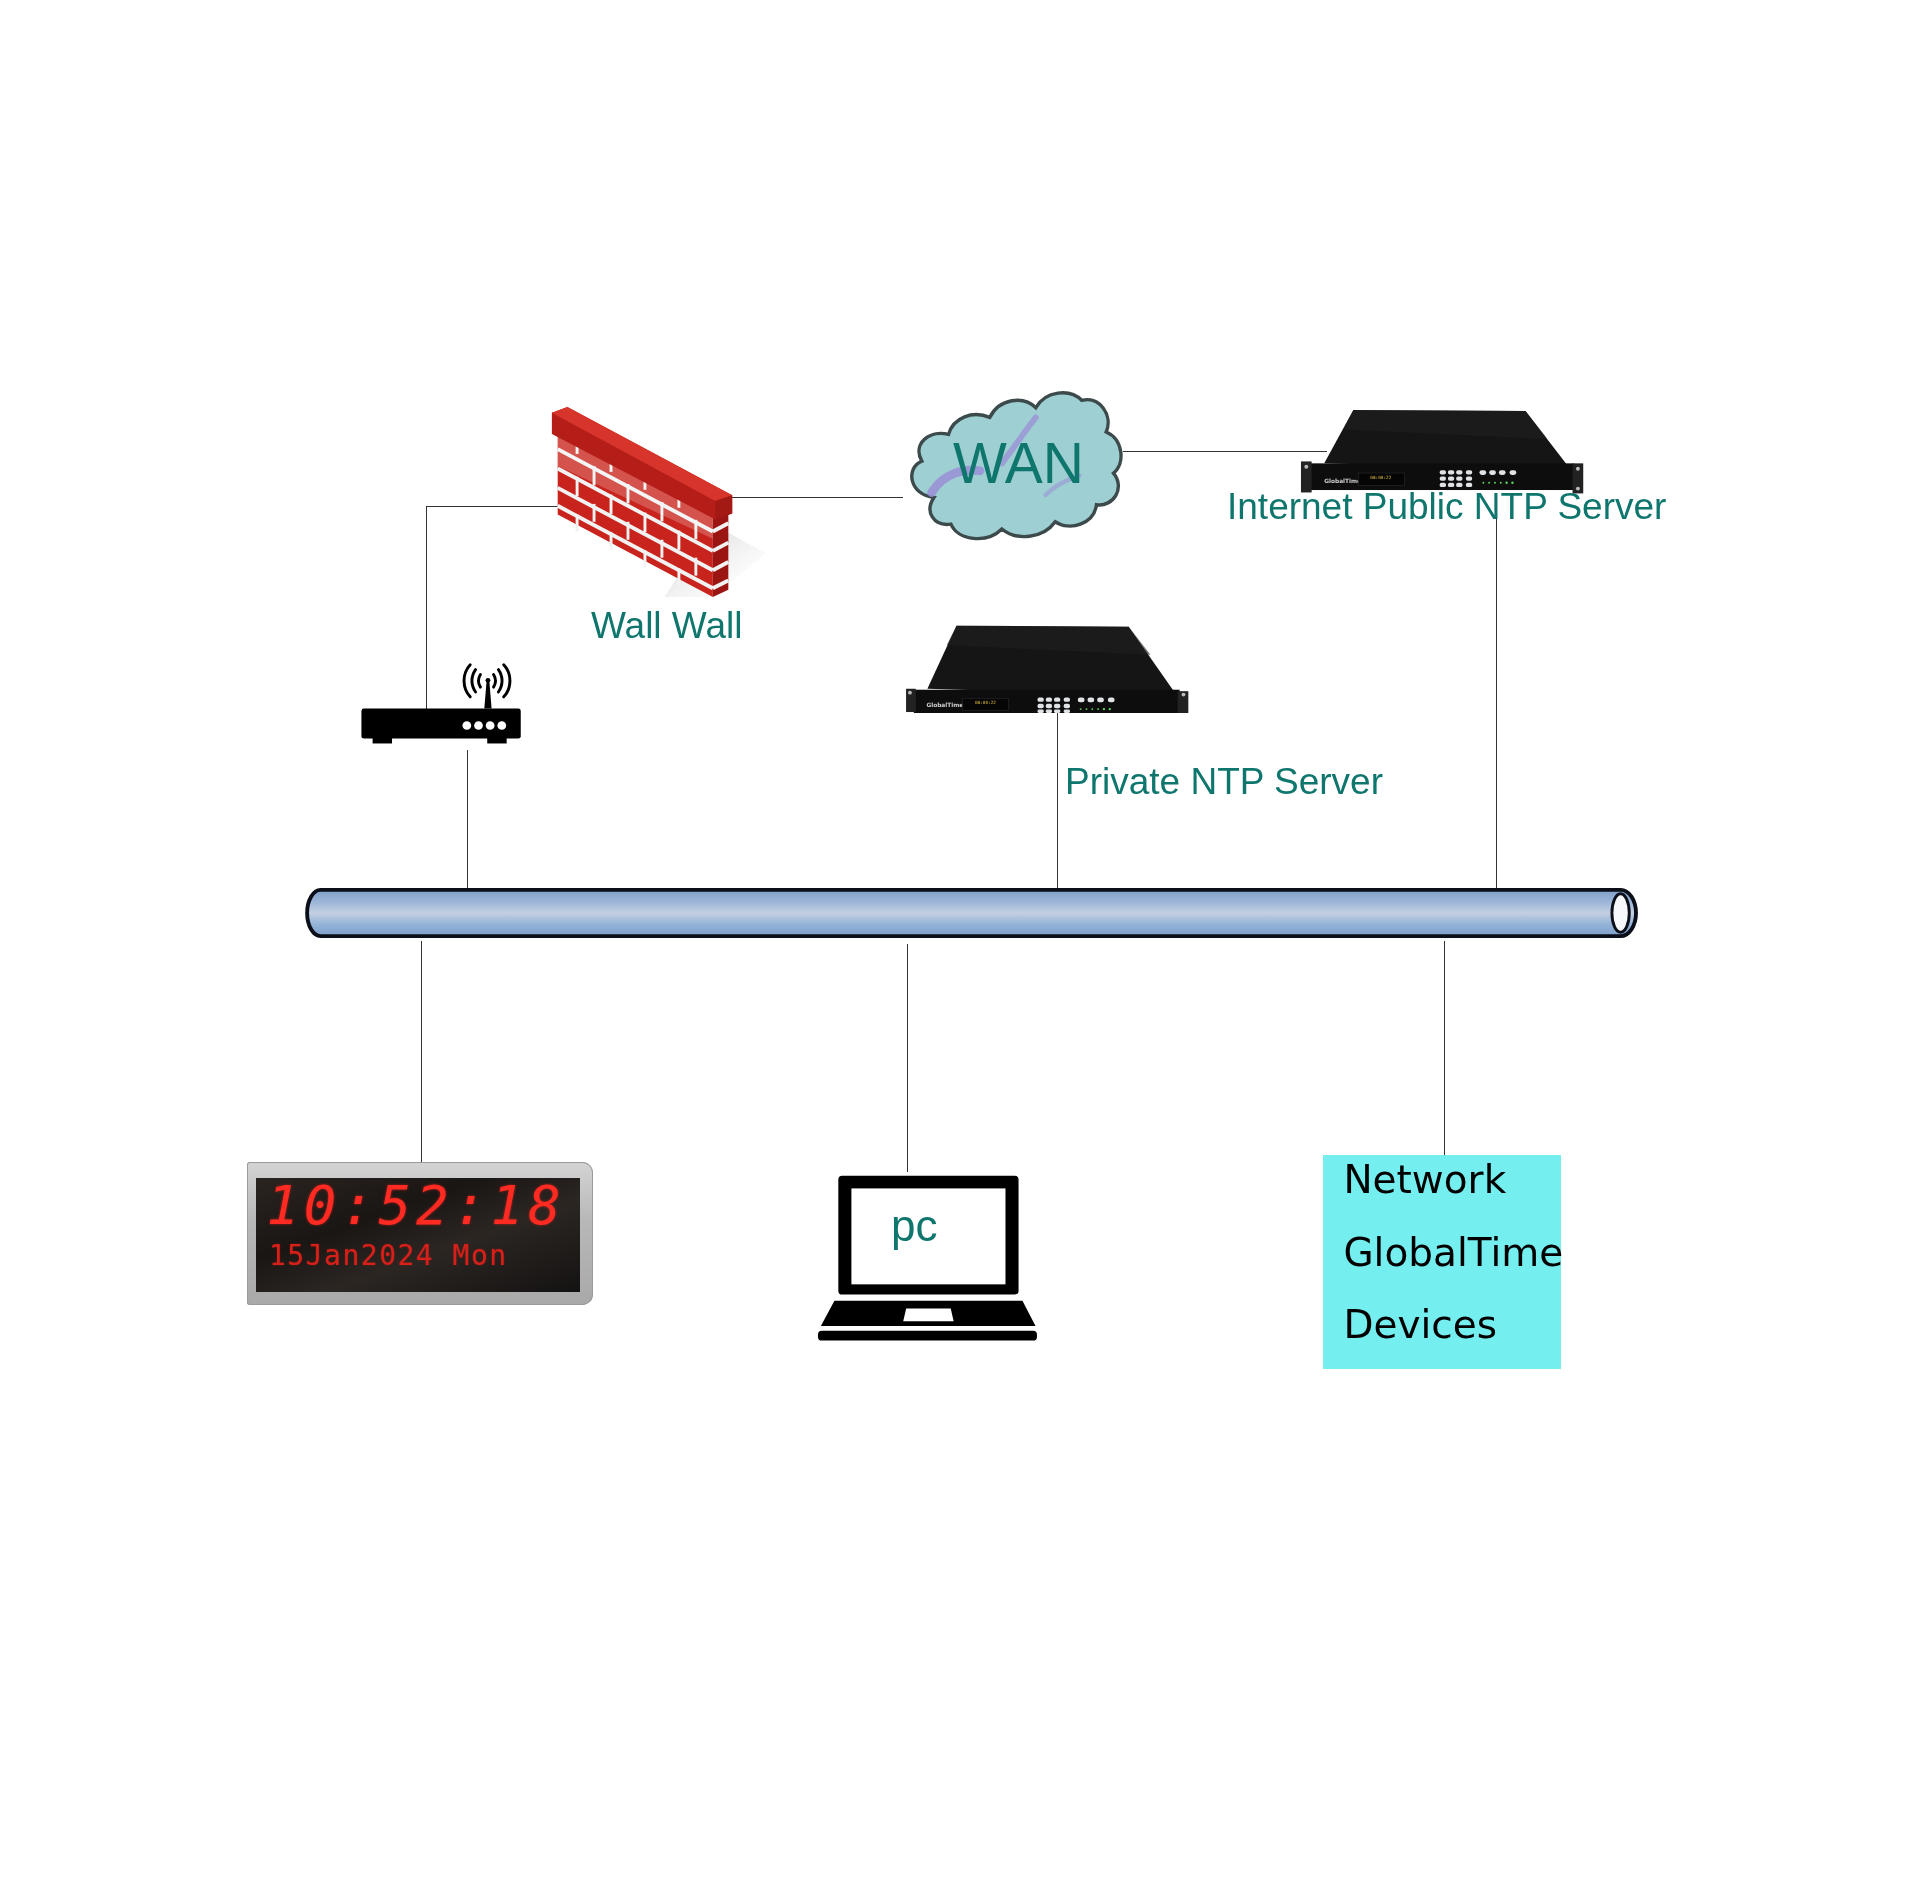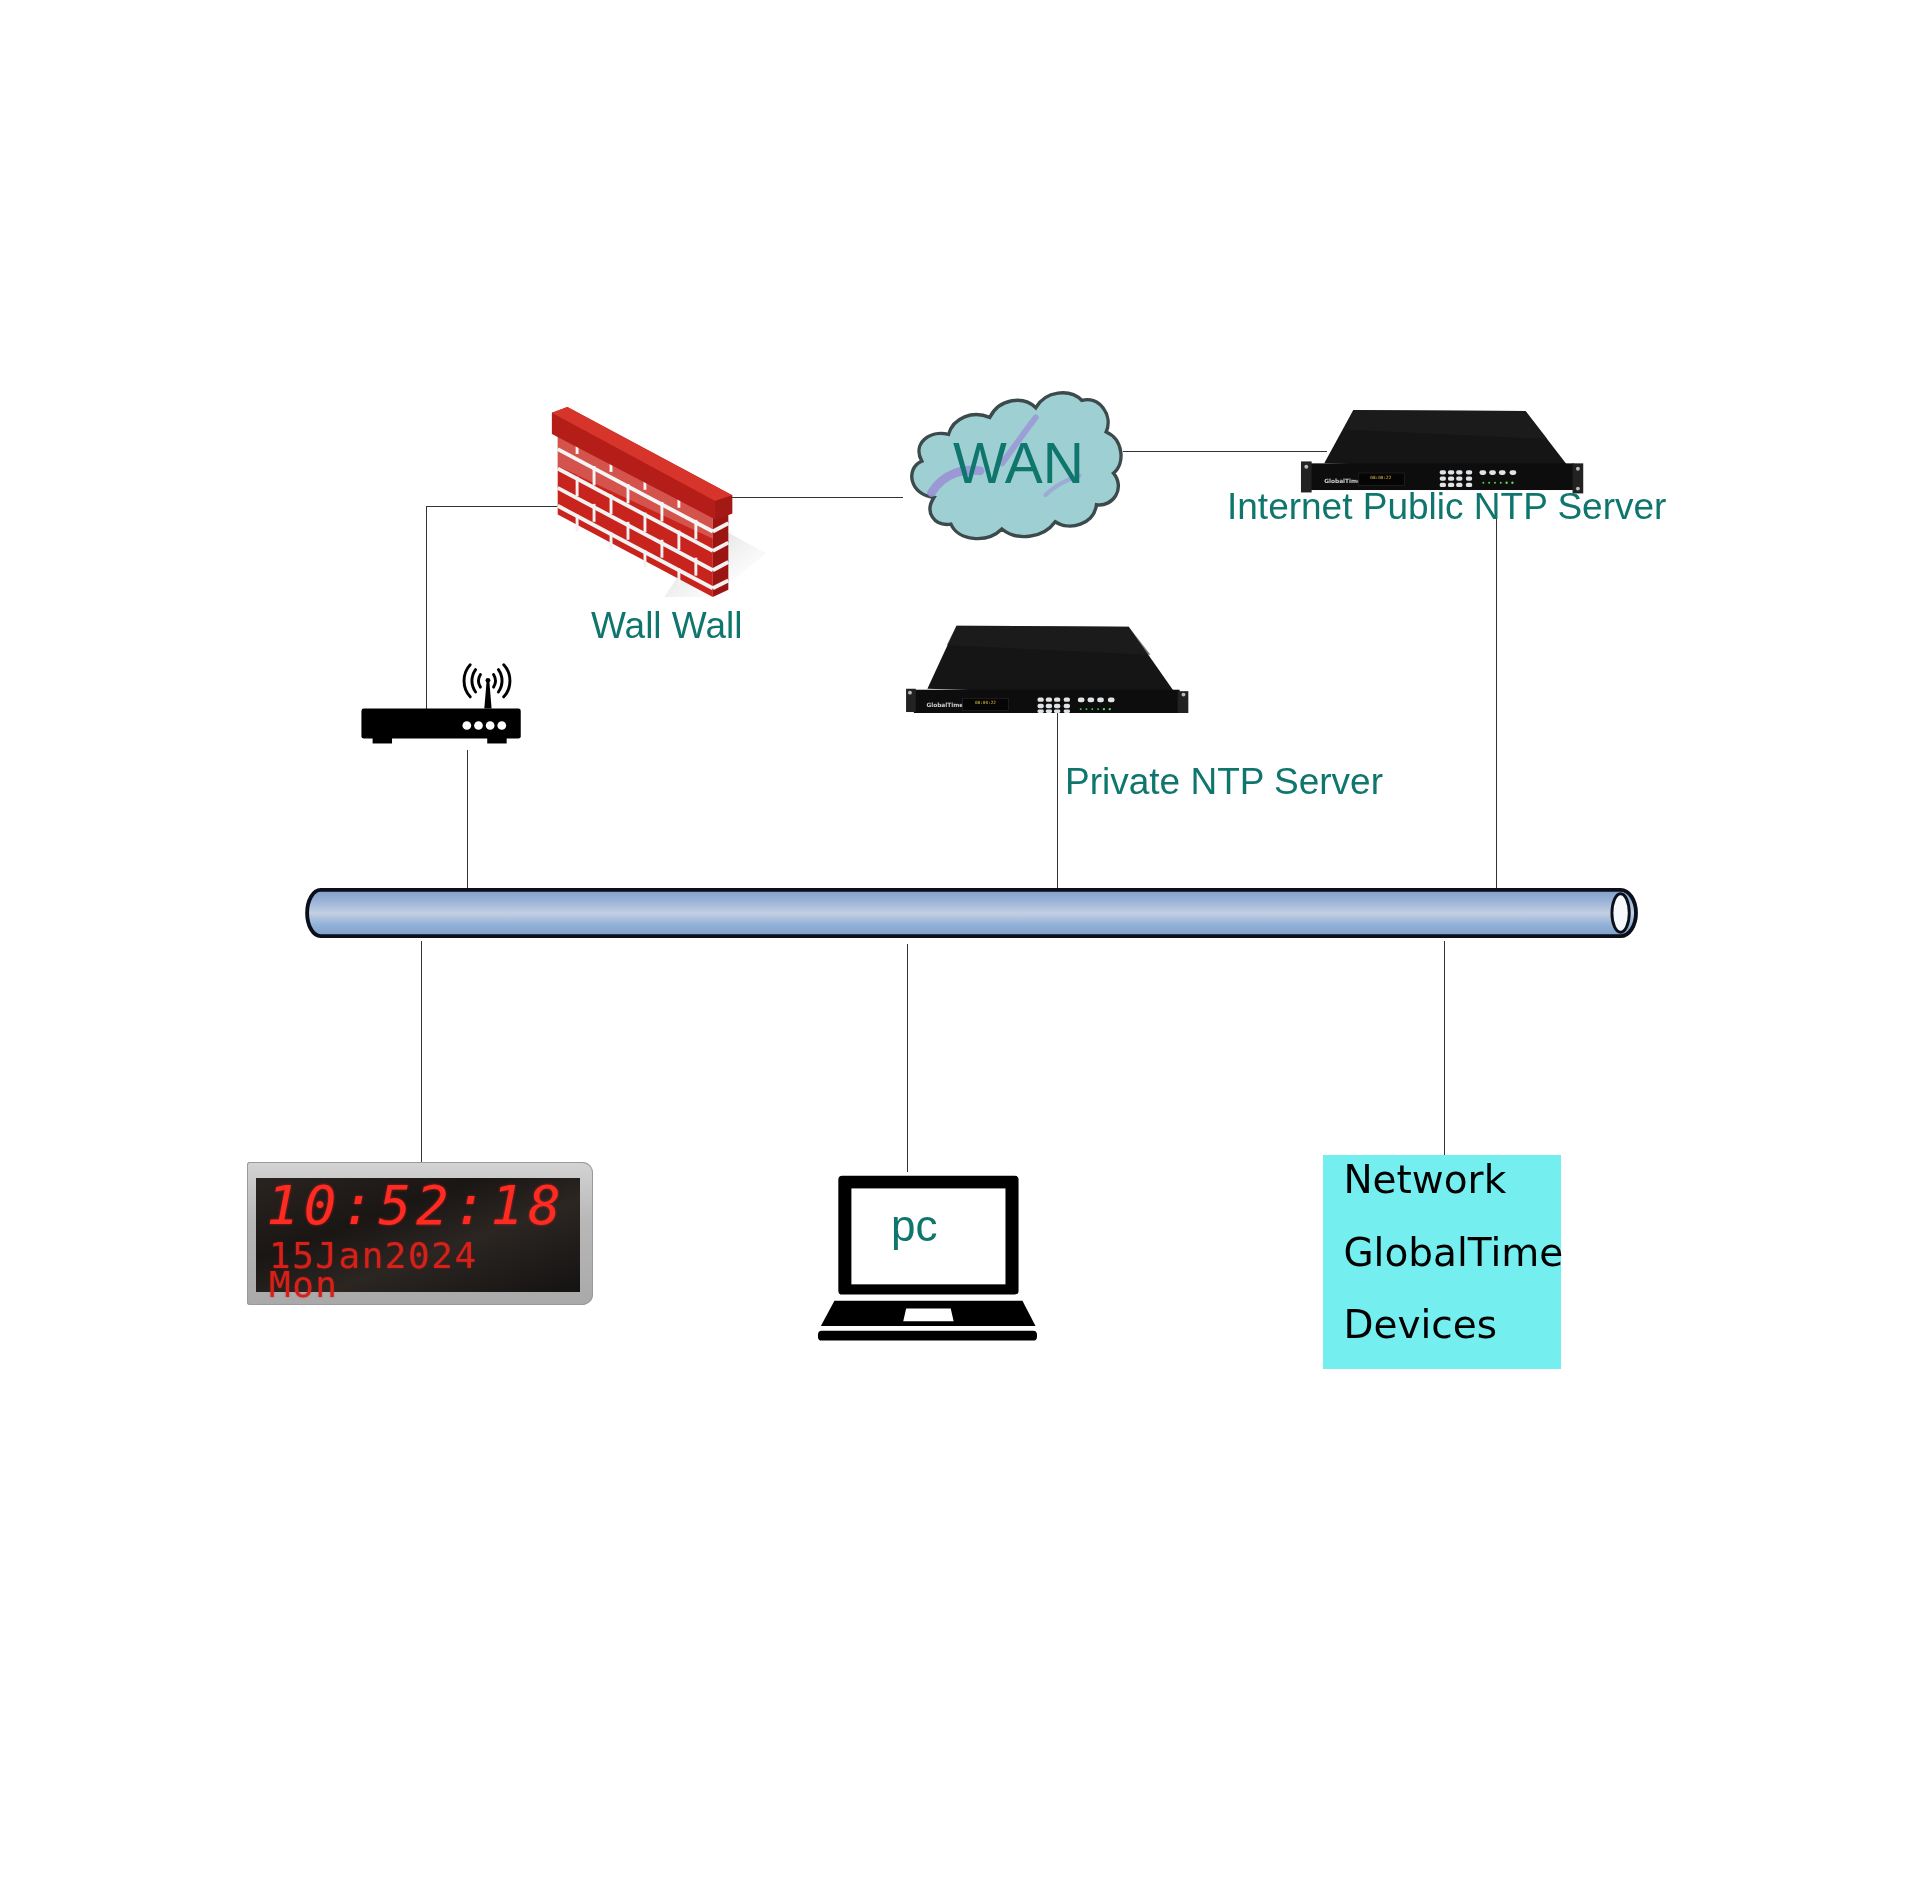--- a/index.html
+++ b/index.html
@@ -19,21 +19,21 @@
     .clock-frame { position: absolute; inset: 0; border-radius: 2.9px 10.7px 10.7px 2.9px;
       background: linear-gradient(180deg, #d4d4d4 0%, #b8b8b8 40%, #a9a9a9 100%);
       box-shadow: inset 0 0 0 1px #9a9a9a; }
     .clock-screen { position: absolute; left: 8.7px; top: 15.5px; right: 12.6px; bottom: 12.6px;
       background: linear-gradient(160deg, #2a2420 0%, #1a1614 35%, #2b2622 60%, #141212 100%); }
     .clock-time { position: absolute; left: 19.4px; top: 19.4px; width: 306px; height: 49px;
       font-family: "DejaVu Sans Mono", "Liberation Mono", monospace; font-size: 54px;
       color: #ff2a22; font-style: italic; letter-spacing: 4.9px; line-height: 49px;
       text-shadow: 0 0 2.9px rgba(255,40,30,0.6); }
     .clock-date { position: absolute; left: 22px; top: 79px; width: 301px; height: 29px;
-      font-family: "DejaVu Sans Mono", "Liberation Mono", monospace; font-size: 36px;
+      font-family: "DejaVu Sans Mono", "Liberation Mono", monospace; font-size: 28px;
       color: #d8201a; letter-spacing: 1.5px; line-height: 29px;
       text-shadow: 0 0 1.9px rgba(220,30,20,0.5); }
 
     
     .devices-box { position: absolute; left: 1323px; top: 1155px; width: 238px; height: 214px;
       background: #75eef0; }
     .devices-line { position: absolute; left: 20.4px; font-size: 39px;
       font-family: "DejaVu Sans", sans-serif; line-height: 1; }
   </style>
 </head>

